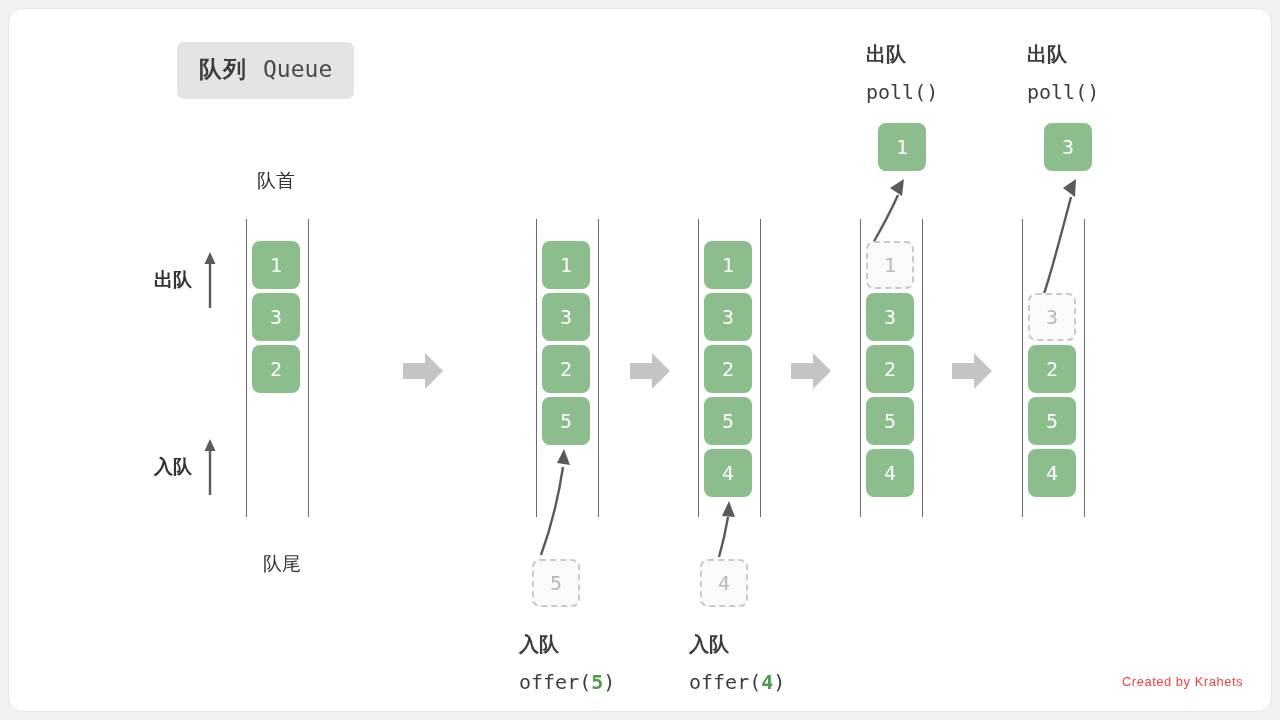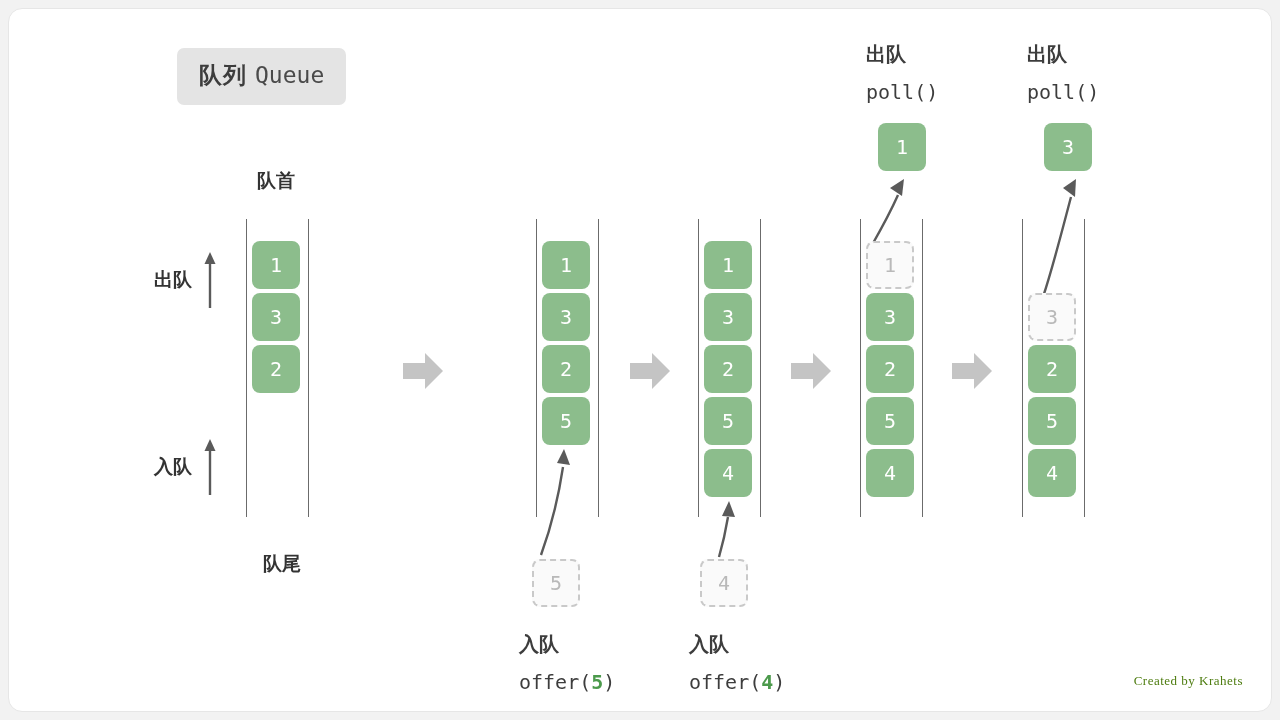--- a/index.html
+++ b/index.html
@@ -15,33 +15,33 @@
     background:#ffffff;
     border:1px solid #e6e6e6;
     border-radius:14px;
     box-sizing:border-box;
     overflow:hidden;
   }
   .abs{position:absolute;}
 
   
   #title-badge{
-    left:168px;top:39px;
+    left:168px;top:33px;
     background:#e4e4e4;
     border-radius:7px;
     padding:12px 22px 14px 22px;
-    display:flex;align-items:baseline;gap:8px;
+    display:flex;align-items:baseline;gap:16px;
     color:#3d3d3d;
   }
   #title-badge .cn{font-size:23px;font-weight:bold;letter-spacing:1px;}
   #title-badge .en{font-family:"DejaVu Sans Mono","Liberation Mono",monospace;font-size:23px;font-weight:normal;color:#4a4a4a;}
 
   
   .col-cap{
-    font-size:19px;font-weight:bold;color:#333;
+    font-size:19px;font-weight:normal;color:#333;
     text-align:center;white-space:nowrap;
   }
   
   .side-label{
     display:flex;align-items:center;gap:12px;
     font-size:19px;font-weight:bold;color:#333;
   }
   .uparrow{display:block;}
 
   
@@ -76,22 +76,22 @@
     font-size:20px;display:block;margin-top:8px;color:#3d3d3d;
   }
   .op-cap .code .num{color:#4c9a4c;font-weight:bold;}
 
   
   .step-arrow{opacity:1;}
 
   
   #credit{
     right:28px;bottom:22px;
-    font-family:Liberation Serif, serif;
-    font-size:13px;color:#4d7c0f;letter-spacing:.5px;margin-left:31px;
+    font-family:Liberation Sans, sans-serif;
+    font-size:13px;color:#ef4444;letter-spacing:.5px;margin-left:31px;
   }
 </style>
 </head>
 <body>
 
 <div id="card">
 
   <div class="abs" id="title-badge">
     <span class="cn">队列</span>
     <span class="en">Queue</span>

